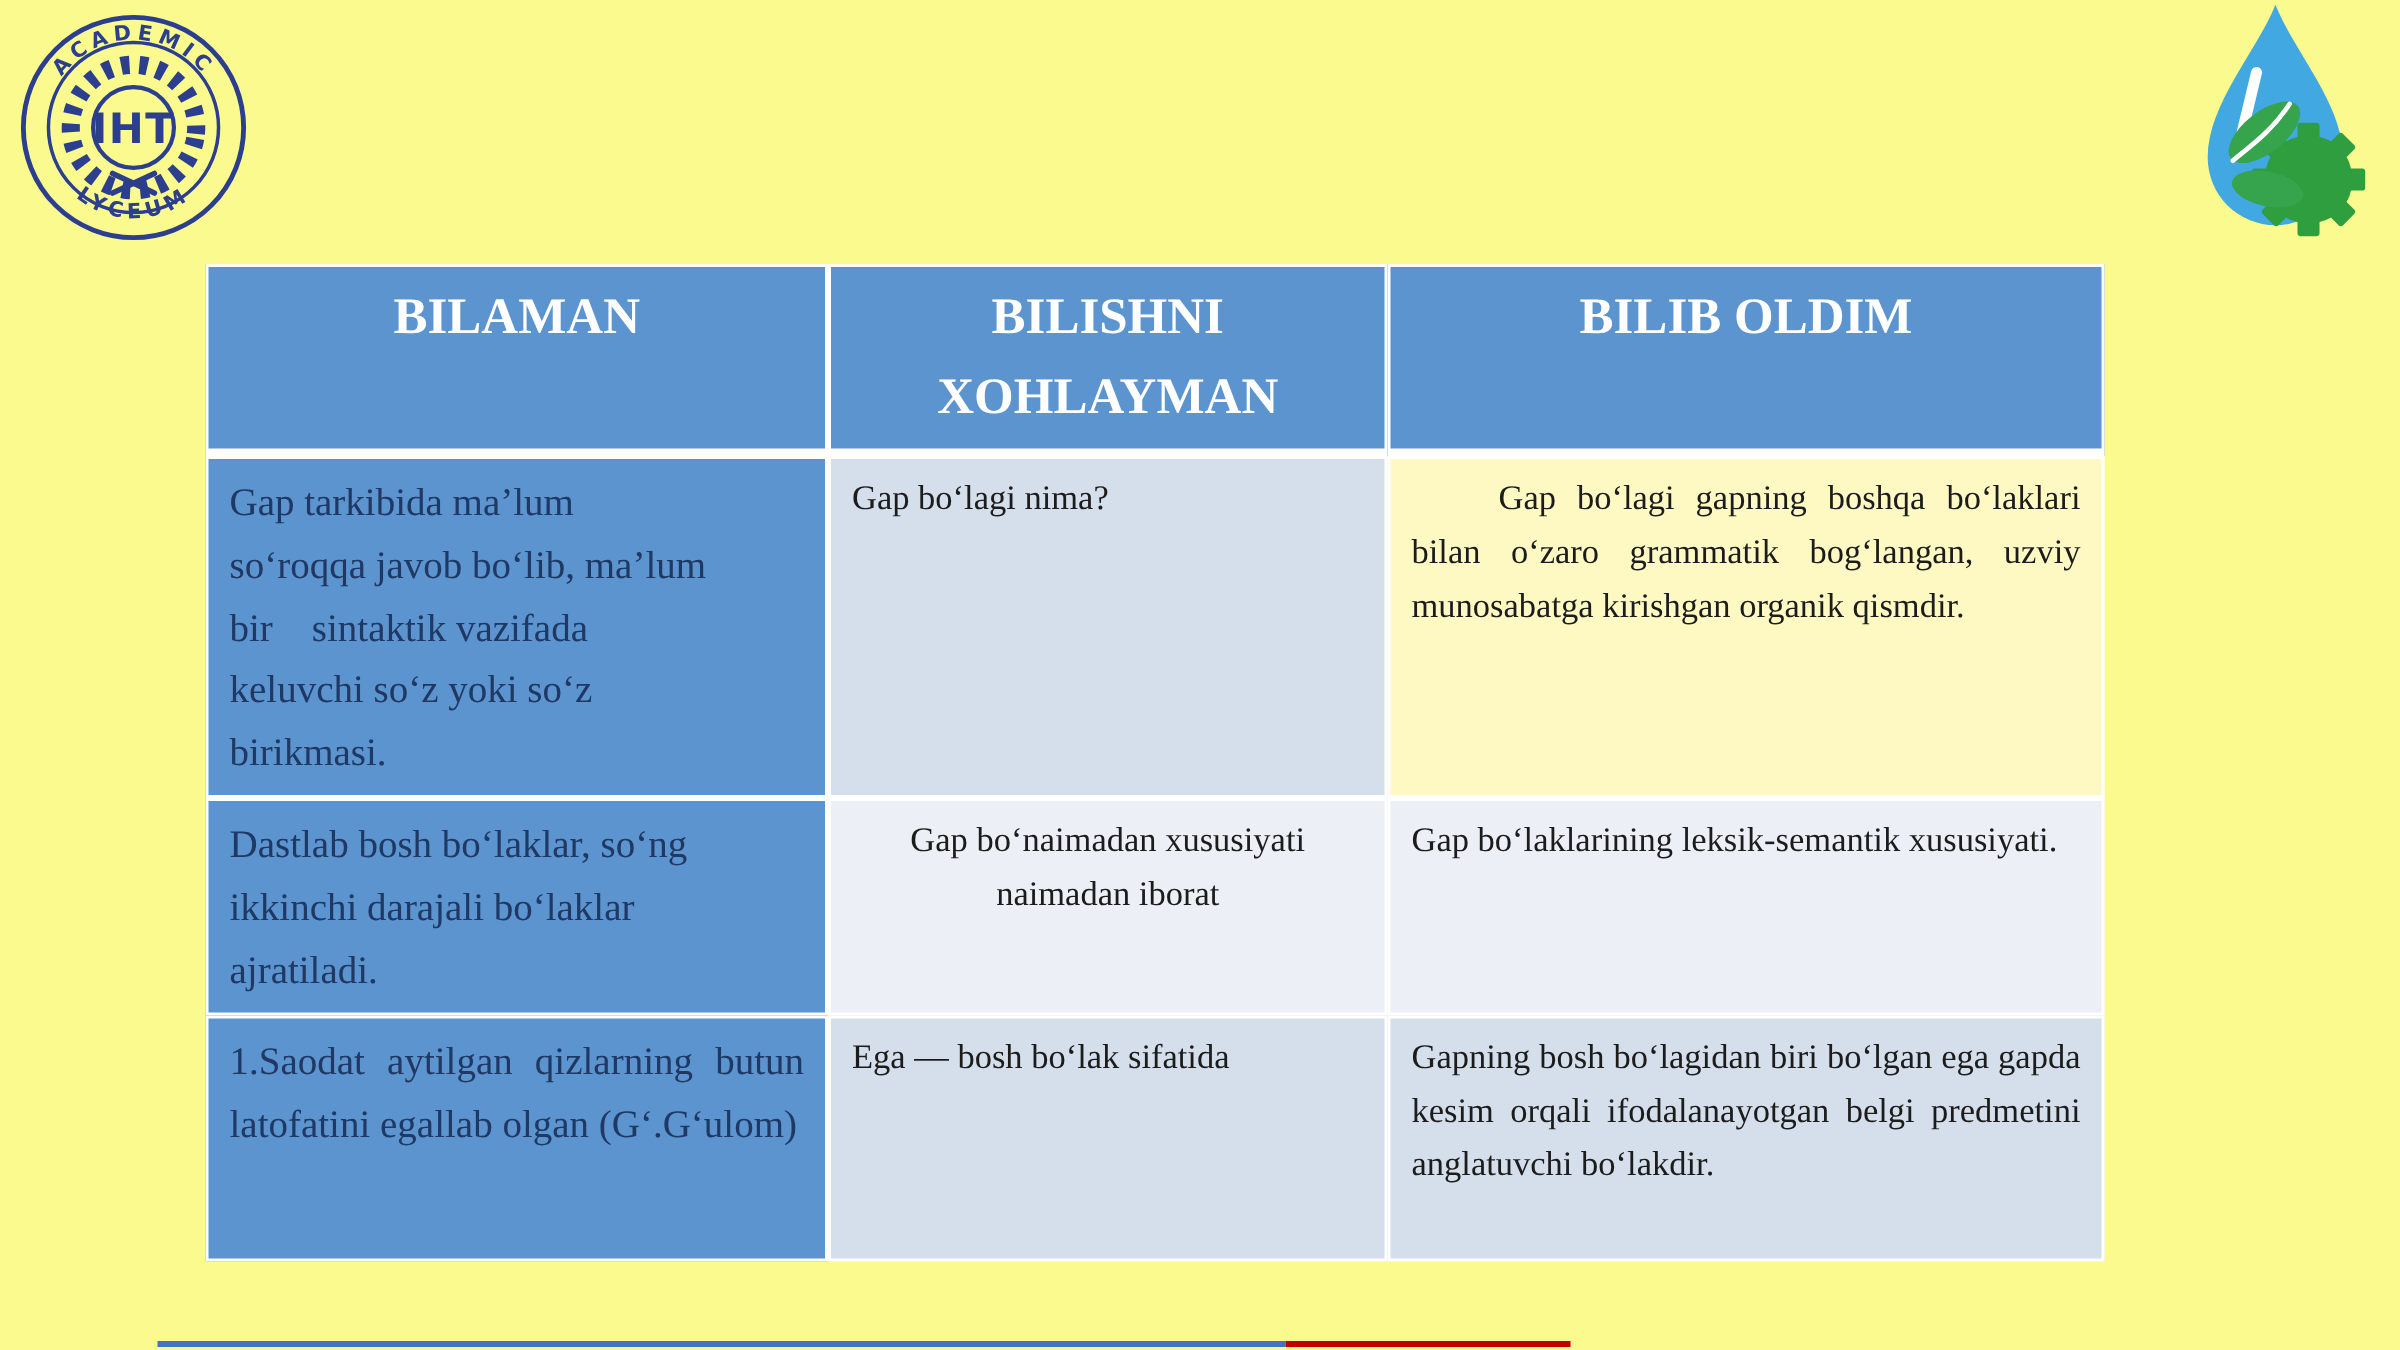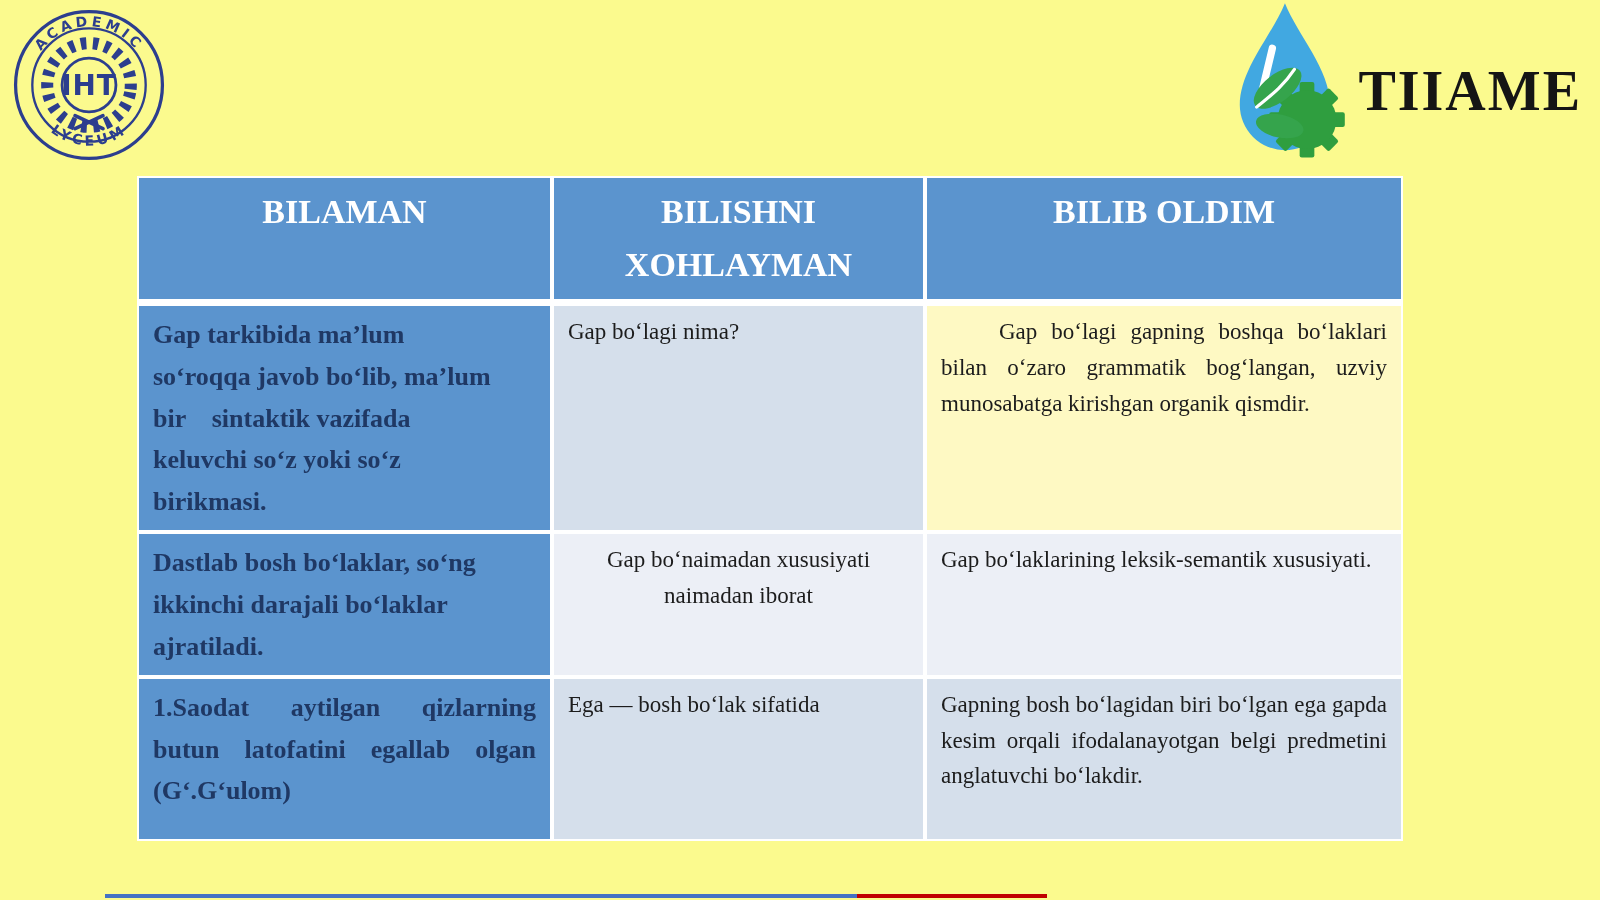--- a/index.html
+++ b/index.html
@@ -39,21 +39,21 @@
     font-weight:bold;
     font-size:34px;
     text-align:center;
     height:106px;
     line-height:1.55;
     border-bottom-width:5px;
   }
   td.know{
     background:#5b94ce;
     color:#1f3864;
-    font-weight:bold;
+    font-weight:normal;
     font-size:26px;
     line-height:1.6;
   }
   td.light-a{background:#d5dfeb;}
   td.light-b{background:#eceff6;}
   td.want,td.learned{
     color:#1c1c1c;
     font-size:23px;
     line-height:1.55;
   }
@@ -120,21 +120,20 @@
         </g>
         <circle cx="0" cy="0" r="28"></circle>
       </g>
 
       <g fill="#35a44c">
         <ellipse cx="48" cy="84" rx="27" ry="13" transform="rotate(-38 48 84)"></ellipse>
         <ellipse cx="50" cy="120" rx="23" ry="11" transform="rotate(12 50 120)"></ellipse>
       </g>
       <path d="M28 102 C40 92 52 84 64 66" stroke="#ffffff" stroke-width="3" fill="none" stroke-linecap="round"></path>
     </svg>
-    <span class="wordmark">TIIAME</span>
   </div>
 
   <table class="kwl">
     <colgroup>
       <col style="width:415px">
         <col style="width:373px">
         <col style="width:478px">
     </colgroup>
     <tbody>
         <tr class="hdr">

